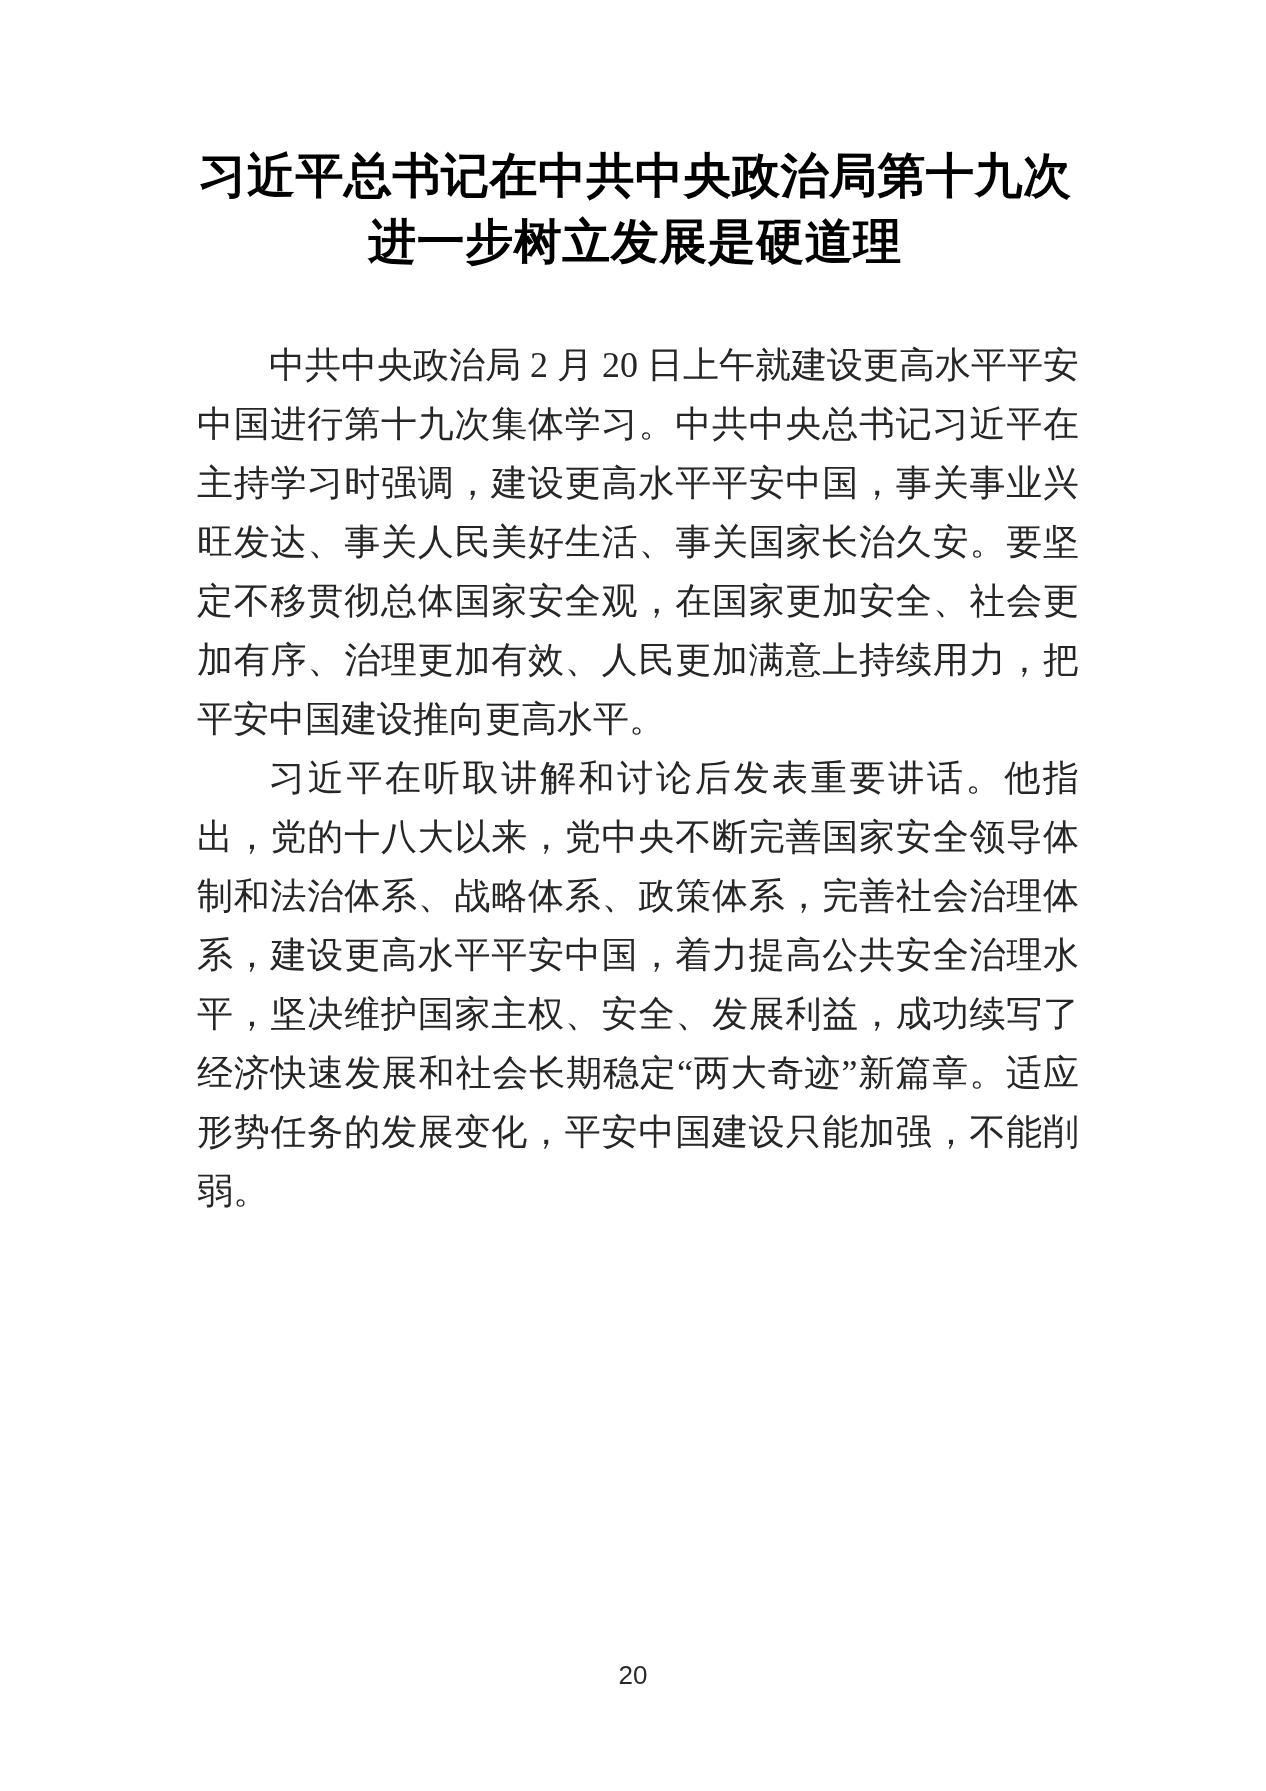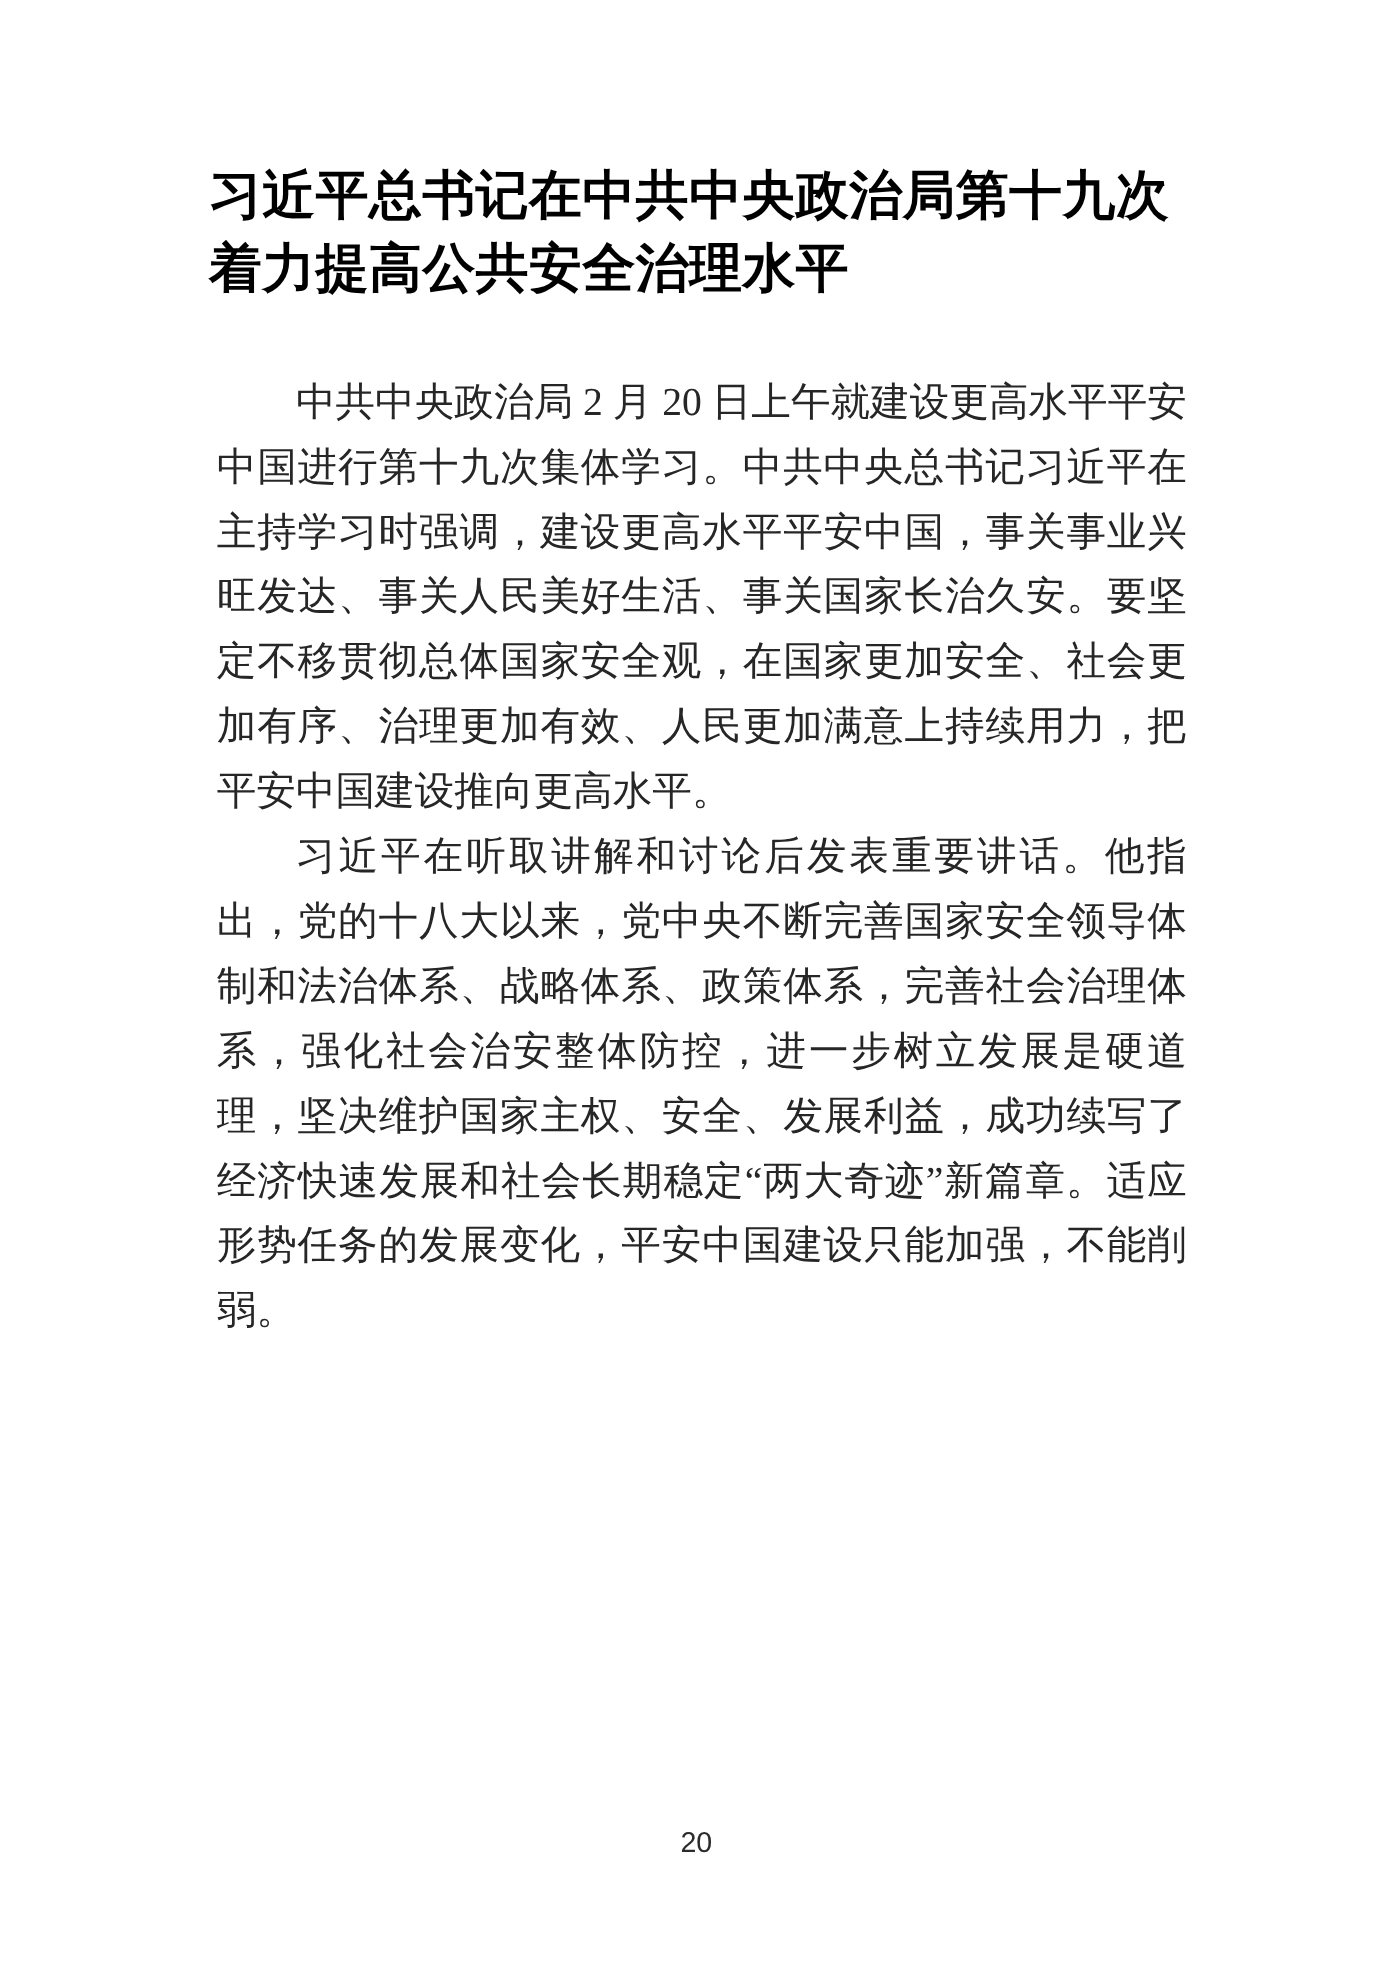--- a/index.html
+++ b/index.html
@@ -18,27 +18,27 @@
     position: absolute;
     inset: 0;
     background: #ffffff;
   }
   .doc-title {
     position: absolute;
     top: 146px;
     left: 190px;
     width: 890px;
     margin: 0;
-    text-align: left;
+    text-align: center;
     font-size: 48px;
     line-height: 66px;
     font-weight: bold;
     color: #000000;
     letter-spacing: 0.5px;
-    font-family: Liberation Sans, sans-serif;
+    font-family: Liberation Mono, monospace;
   }
   .title-line {
     display: block;
     white-space: nowrap;
   }
   .doc-body {
     position: absolute;
     top: 336px;
     left: 197px;
     width: 882px;
@@ -65,23 +65,23 @@
     font-family: "Liberation Sans", "DejaVu Sans", sans-serif;
   }
 </style>
 </head>
 <body>
 
 <div class="page">
 
   <h1 class="doc-title">
     <span class="title-line">习近平总书记在中共中央政治局第十九次</span>
-    <span class="title-line">着力提高公共安全治理水平</span>
+    <span class="title-line">进一步树立发展是硬道理</span>
   </h1>
 
   <div class="doc-body">
     <p>中共中央政治局 2 月 20 日上午就建设更高水平平安中国进行第十九次集体学习。中共中央总书记习近平在主持学习时强调，建设更高水平平安中国，事关事业兴旺发达、事关人民美好生活、事关国家长治久安。要坚定不移贯彻总体国家安全观，在国家更加安全、社会更加有序、治理更加有效、人民更加满意上持续用力，把平安中国建设推向更高水平。</p>
-    <p>习近平在听取讲解和讨论后发表重要讲话。他指出，党的十八大以来，党中央不断完善国家安全领导体制和法治体系、战略体系、政策体系，完善社会治理体系，强化社会治安整体防控，进一步树立发展是硬道理，坚决维护国家主权、安全、发展利益，成功续写了经济快速发展和社会长期稳定“两大奇迹”新篇章。适应形势任务的发展变化，平安中国建设只能加强，不能削弱。</p>
+    <p>习近平在听取讲解和讨论后发表重要讲话。他指出，党的十八大以来，党中央不断完善国家安全领导体制和法治体系、战略体系、政策体系，完善社会治理体系，建设更高水平平安中国，着力提高公共安全治理水平，坚决维护国家主权、安全、发展利益，成功续写了经济快速发展和社会长期稳定“两大奇迹”新篇章。适应形势任务的发展变化，平安中国建设只能加强，不能削弱。</p>
   </div>
 
   <div class="page-number">20</div>
 
 </div>
 
 </body></html>

